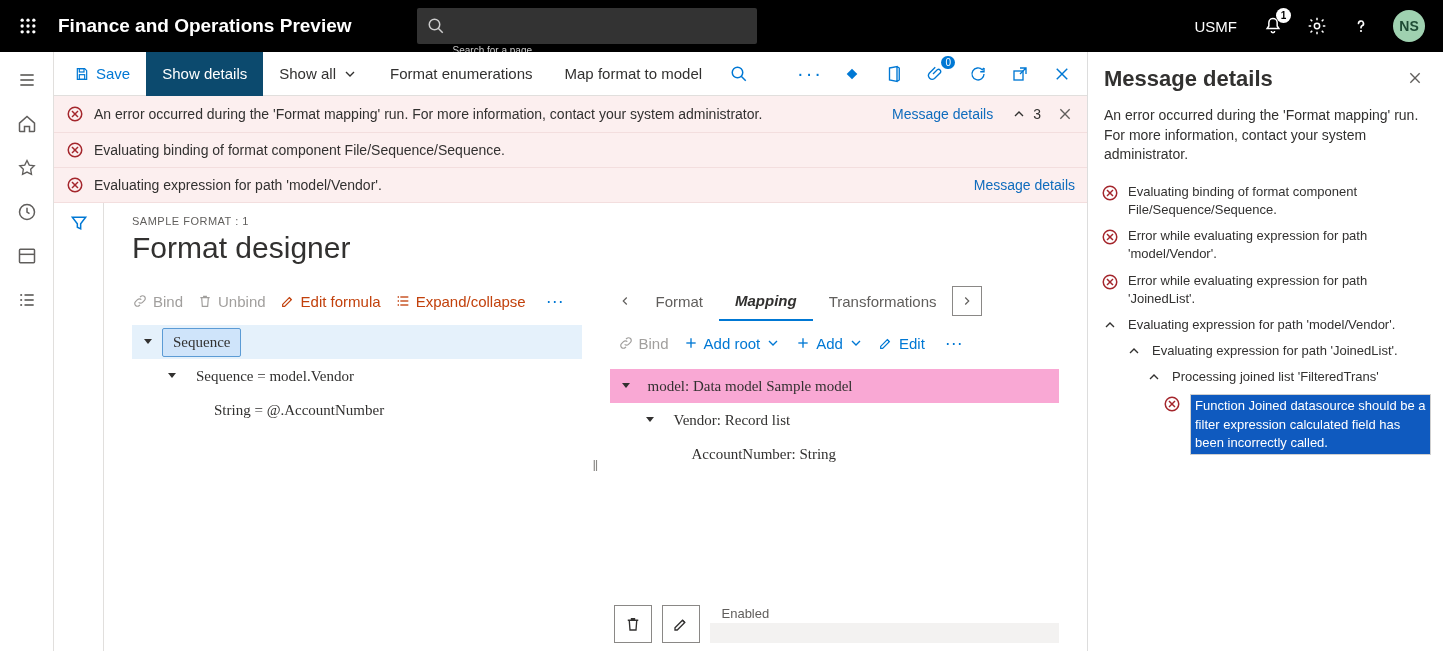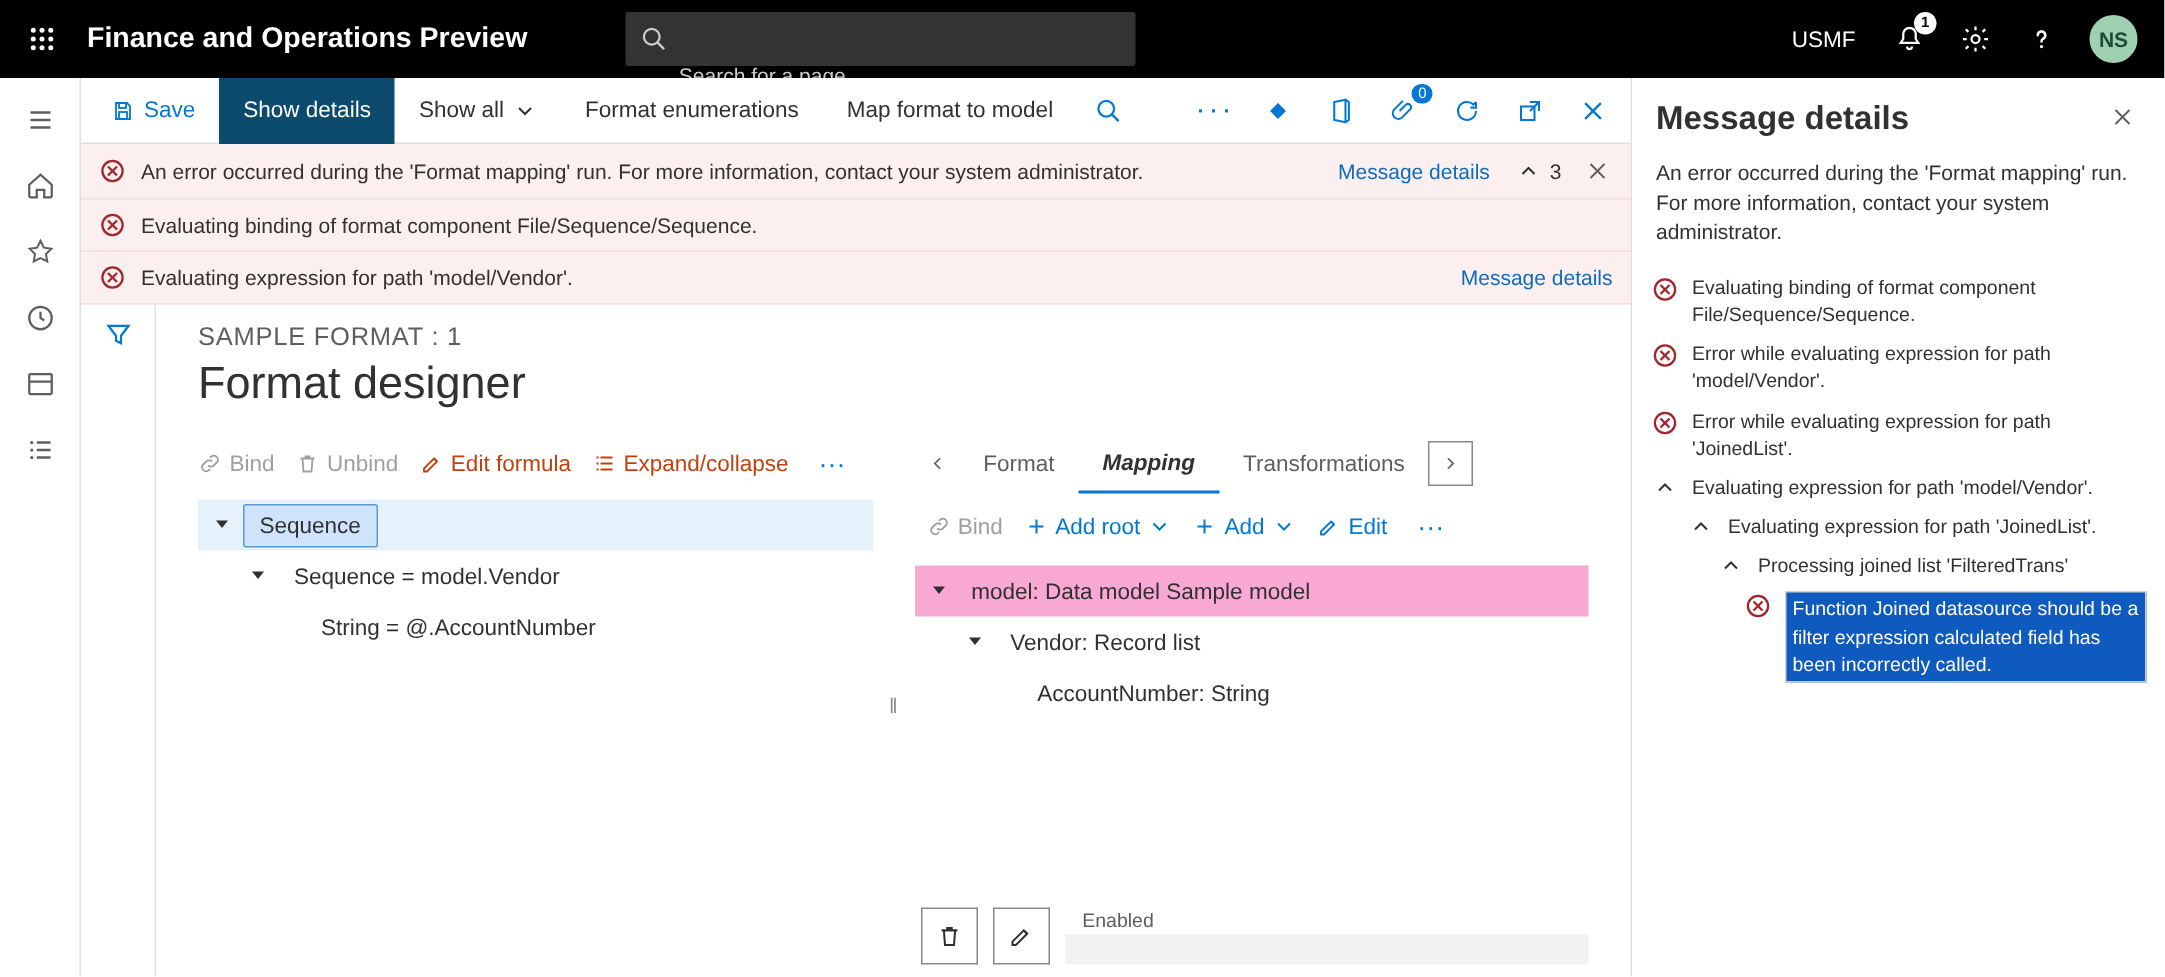--- a/index.html
+++ b/index.html
@@ -5,21 +5,21 @@
   * { box-sizing: border-box; margin: 0; padding: 0; }
   html, body { height: 100%; font-family: "Segoe UI", Arial, sans-serif; font-size: 14px; color: #323130; background: #fff; }
   body { width: 1443px; height: 651px; overflow: hidden; display: flex; flex-direction: column; }
 
   
   .topbar { height: 52px; background: #000; color: #fff; display: flex; align-items: center; padding: 0 8px; }
   .waffle { width: 40px; height: 40px; display: flex; align-items: center; justify-content: center; cursor: pointer; }
   .waffle svg { width: 20px; height: 20px; }
   .app-title { margin-left: 10px; font-size: 19px; font-weight: 600; white-space: nowrap; }
   .searchbox { margin-left: 65px; width: 340px; height: 36px; background: #333; border-radius: 2px; display: flex; align-items: center; padding: 0 10px; }
-  .searchbox input { background: transparent; border: none; outline: none; color: #fef9c3; font-size: 14px; flex: 1; margin-left: 8px; margin-top: 48px; }
+  .searchbox input { background: transparent; border: none; outline: none; color: #fef9c3; font-size: 10px; flex: 1; margin-left: 8px; margin-top: 48px; }
   .searchbox input::placeholder { color: #ccc; }
   .topbar .spacer { flex: 1; }
   .tb-item { padding: 0 14px; height: 52px; display: flex; align-items: center; white-space: nowrap; font-size: 15px; cursor: pointer; }
   .tb-icon { width: 44px; height: 52px; display: flex; align-items: center; justify-content: center; cursor: pointer; }
   .avatar { width: 32px; height: 32px; border-radius: 50%; background: #9fd1b0; color: #1e4b34; font-weight: 600; display: flex; align-items: center; justify-content: center; margin: 0 10px; cursor: pointer; }
   .bell-wrap { position: relative; }
   .badge-dot { position: absolute; top: 8px; right: 4px; background: #fff; color: #000; width: 15px; height: 15px; border-radius: 50%; font-size: 10px; font-weight: 600; display: flex; align-items: center; justify-content: center; }
 
   
   .shell { flex: 1; display: flex; min-height: 0; }
@@ -51,21 +51,21 @@
   .err-link { color: #0f6cbd; cursor: pointer; font-size: 14px; margin-left: 16px; }
   .err-count { margin-left: 18px; display: flex; align-items: center; gap: 6px; color: #323130; }
   .err-close { margin-left: 14px; cursor: pointer; color: #605e5c; width: 20px; height: 20px; display: flex; align-items: center; justify-content: center; }
 
   
   .designer { flex: 1; display: flex; min-height: 0; }
   .filter-col { width: 50px; border-right: 1px solid #e1dfdd; display: flex; justify-content: center; padding-top: 10px; }
   .filter-col svg { width: 20px; height: 20px; color: #0078d4; cursor: pointer; }
 
   .designer-main { flex: 1; display: flex; flex-direction: column; padding: 12px 28px 0 28px; min-width: 0; }
-  .doctitle { font-size: 17px; letter-spacing: 0.5px; color: #605e5c; }
+  .doctitle { font-size: 11px; letter-spacing: 0.5px; color: #605e5c; }
   .docheading { font-size: 30px; font-weight: 400; margin-top: 4px; margin-bottom: 16px; }
 
   .panes { flex: 1; display: flex; gap: 8px; min-height: 0; }
   .pane { flex: 1; display: flex; flex-direction: column; min-width: 0; }
   .pane-toolbar { display: flex; align-items: center; gap: 14px; height: 40px; }
   .pane-toolbar .tbtn { display: flex; align-items: center; gap: 5px; font-size: 15px; color: #c2410c; cursor: pointer; }
   .pane-toolbar .tbtn.disabled { color: #a19f9d; }
   .pane-toolbar .tbtn svg { width: 16px; height: 16px; }
 
   .pane-tabs { display: flex; align-items: center; gap: 0; height: 40px; }
@@ -76,21 +76,21 @@
 
   .pane-toolbar2 { display: flex; align-items: center; gap: 14px; height: 44px; padding-left: 8px; }
   .tbtn2 { display: flex; align-items: center; gap: 5px; font-size: 15px; color: #0078d4; cursor: pointer; }
   .tbtn2.disabled { color: #a19f9d; }
   .tbtn2 svg { width: 16px; height: 16px; }
   .overflow-dots { color: #0078d4; cursor: pointer; font-size: 18px; padding: 0 6px; }
 
   .tree { padding-top: 4px; font-size: 15px; }
   .tree-row { display: flex; align-items: center; height: 34px; }
   .toggle { width: 16px; height: 16px; margin-right: 6px; cursor: pointer; display: flex; align-items: center; justify-content: center; }
-  .node-label { padding: 5px 10px; }
+  .node-label { padding: 5px 10px; font-family: Liberation Serif, serif; }
   .node-label.sel { background: #cfe4fa; border: 1px solid #5b9bd5; border-radius: 2px; }
   .tree-row.sel-row { background: #e5f1fb; }
 
   .splitter-v { width: 12px; display: flex; align-items: center; justify-content: center; cursor: col-resize; color: #8a8886; }
 
   .bottom-toolbar { display: flex; align-items: center; gap: 10px; height: 54px; padding-left: 4px; }
   .sqbtn { width: 38px; height: 38px; border: 1px solid #8a8886; display: flex; align-items: center; justify-content: center; cursor: pointer; }
   .sqbtn svg { width: 18px; height: 18px; }
   .enabled-label { font-size: 13px; color: #605e5c; margin-left: 12px; }
 

